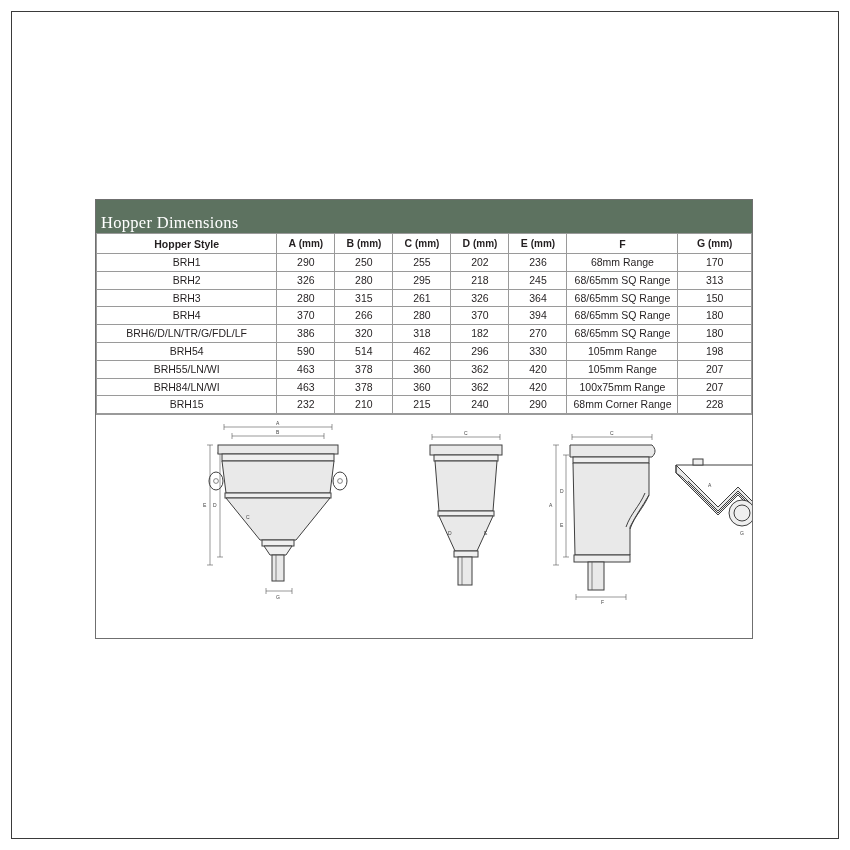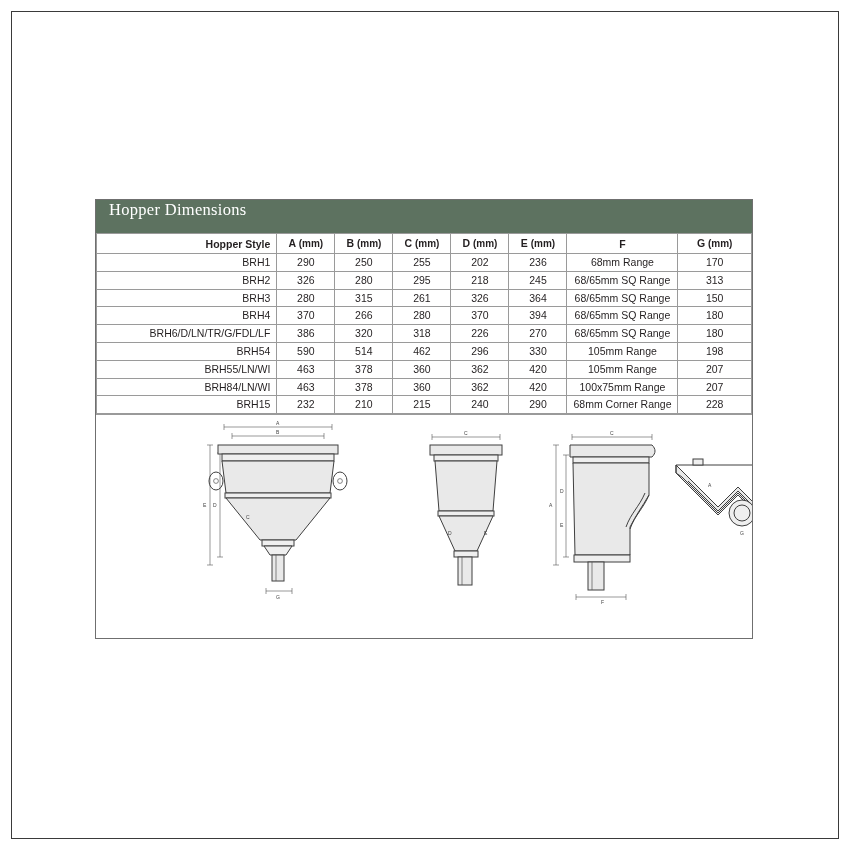--- a/index.html
+++ b/index.html
@@ -36,23 +36,23 @@
     box-sizing: border-box;
     border: 1px solid #6f6f6f;
     background: #ffffff;
   }
 
   
   #header-band {
     height: 33px;
     background: #5d7260;
     display: flex;
-    align-items: flex-start;
+    align-items: flex-end;
     box-sizing: border-box;
-    padding-left: 13px;
+    padding-left: 5px;
   }
   #header-title {
     color: #ffffff;
     font-family: "Liberation Serif", serif;
     font-size: 16.5px;
     letter-spacing: 0.3px;
   }
 
   
   table.dims {
@@ -80,21 +80,21 @@
     white-space: nowrap;
     overflow: hidden;
   }
   table.dims thead th {
     font-weight: bold;
     background: #ffffff;
     height: 18px;
     line-height: 18px;
   }
   table.dims th.style-col, table.dims td.style-col {
-    text-align: right;
+    text-align: center;
   }
   table.dims tbody tr td {
     font-weight: normal;
   }
   .hdr-unit { font-weight: bold; font-size: 10px; }
 
   
   #drawings {
     position: relative;
     border-top: 1px solid #9a9a9a;
@@ -206,21 +206,21 @@
           <td>370</td>
           <td>394</td>
           <td>68/65mm SQ Range</td>
           <td>180</td>
         </tr>
         <tr>
           <td class="style-col">BRH6/D/LN/TR/G/FDL/LF</td>
           <td>386</td>
           <td>320</td>
           <td>318</td>
-          <td>226</td>
+          <td>182</td>
           <td>270</td>
           <td>68/65mm SQ Range</td>
           <td>180</td>
         </tr>
         <tr>
           <td class="style-col">BRH54</td>
           <td>590</td>
           <td>514</td>
           <td>462</td>
           <td>296</td>

